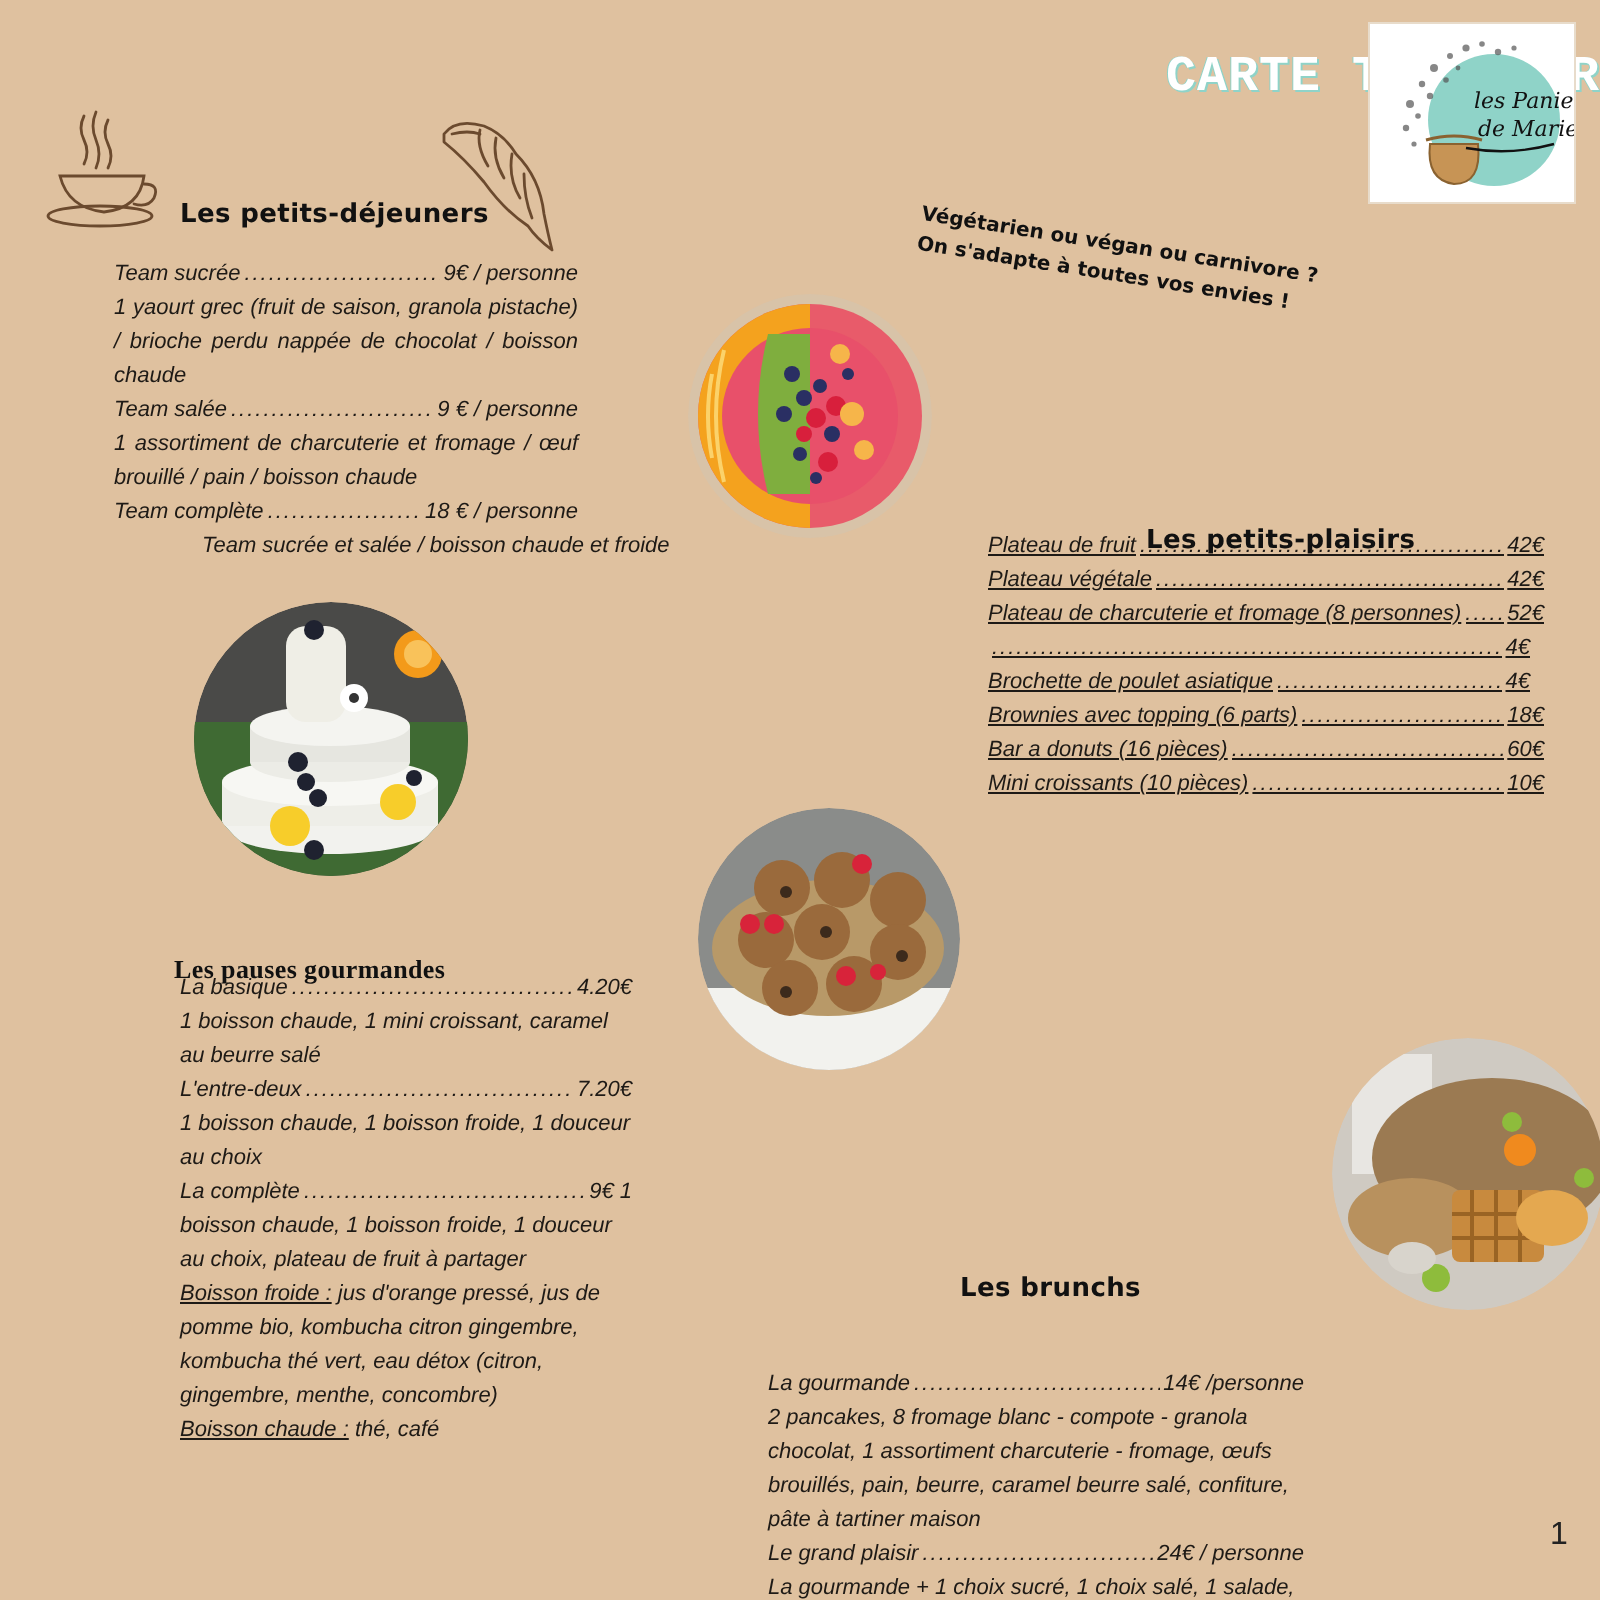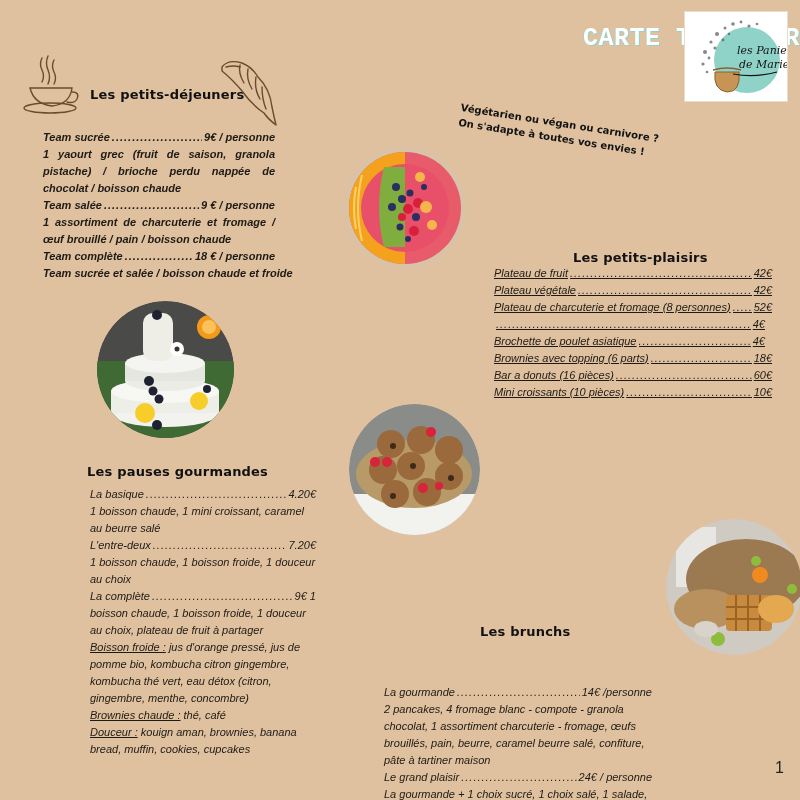--- a/index.html
+++ b/index.html
@@ -15,20 +15,21 @@
       left: 0; width: 800px; top: 24px; text-align: right;
       font-family: Liberation Mono, monospace;
       font-weight: bold; font-size: 25px; letter-spacing: 0.5px;
       color: #ffffff;
       text-shadow: 1px 1px 0 #8fd3c8, -0.5px 0 0 #8fd3c8;
     }
     .section-heading {
       font-family: "DejaVu Sans", sans-serif;
       font-weight: bold; font-size: 13px; color: #111;
       letter-spacing: 0.2px;
+      margin-top: 13px;
     }
     .menu {
       font-style: italic; font-size: 11px; line-height: 17px;
       color: #1e1a16;
     }
     .menu .para { text-align: justify; }
     .leader {
       display: flex; align-items: baseline; white-space: nowrap;
     }
     .leader .dots {
@@ -106,39 +107,39 @@
       <path d="M4 10 Q10 2 24 6 Q34 10 40 20 Q52 32 54 50 Q56 60 58 68 Q50 62 46 56 Q34 48 24 34 Q14 22 4 14 Z"></path>
       <path d="M22 8 Q20 16 26 26"></path>
       <path d="M30 12 Q28 22 34 32"></path>
       <path d="M38 20 Q36 32 42 42"></path>
       <path d="M44 30 Q44 42 48 52"></path>
       <path d="M8 10 Q16 8 22 10"></path>
     </g>
   </svg>
 </div>
 
-<div class="abs menu" style="left:43px; top:129px; width:232px;font-weight:bold;">
+<div class="abs menu" style="left:57px; top:129px; width:232px;">
   <div class="leader">
     <span>Team sucrée</span>
     <span class="dots"></span>
     <span>9€ / personne</span>
   </div>
   <div class="para">1 yaourt grec (fruit de saison, granola pistache) / brioche perdu nappée de chocolat / boisson chaude</div>
   <div class="leader">
     <span>Team salée</span>
     <span class="dots"></span>
     <span>9 € / personne</span>
   </div>
   <div class="para">1 assortiment de charcuterie et fromage / œuf brouillé / pain / boisson chaude</div>
   <div class="leader">
     <span>Team complète</span>
     <span class="dots"></span>
     <span>18 € / personne</span>
   </div>
-  <div class="para" style="white-space:nowrap;">Team sucrée et salée / boisson chaude et froide</div>
+  <div class="para" style="white-space:nowrap;margin-left:44px;">Team sucrée et salée / boisson chaude et froide</div>
 </div>
 
 <div class="abs tagline" style="left:462px; top:100px;">
   <div>Végétarien ou végan ou carnivore ?</div>
   <div>On s'adapte à toutes vos envies !</div>
 </div>
 
 <div class="abs photo" style="left:344px; top:147px; width:122px; height:122px;">
   <svg width="122" height="122" viewBox="0 0 122 122">
     <circle cx="61" cy="61" r="61" fill="#d8c3a8"></circle>
@@ -272,21 +273,21 @@
     <g fill="#d8233a">
         <circle cx="82" cy="28" r="5"></circle>
         <circle cx="26" cy="58" r="5"></circle>
         <circle cx="38" cy="58" r="5"></circle>
         <circle cx="74" cy="84" r="5"></circle>
         <circle cx="90" cy="82" r="4"></circle>
       </g>
   </svg>
 </div>
 
-<div class="abs section-heading" style="left:87px; top:464px;">Les pauses gourmandes</div>
+<div class="abs section-heading" style="left:87px; top:464px;font-family:Liberation Serif, serif;">Les pauses gourmandes</div>
 
 <div class="abs menu" style="left:48px; top:486px; width:226px;margin-left:42px;">
   <div class="leader">
     <span>La basique</span>
     <span class="dots"></span>
     <span>4.20€</span>
   </div>
   <div>1 boisson chaude, 1 mini croissant, caramel au beurre salé</div>
   <div class="leader">
     <span>L'entre-deux</span>
@@ -297,24 +298,21 @@
   <div class="leader">
     <span>La complète</span>
     <span class="dots"></span>
     <span>9€ 1</span>
   </div>
   <div>boisson chaude, 1 boisson froide, 1 douceur au choix, plateau de fruit à partager</div>
   <div>
     <span class="u">Boisson froide :</span><span> jus d'orange pressé, jus de pomme bio, kombucha citron gingembre, kombucha thé vert, eau détox (citron, gingembre, menthe, concombre)</span>
   </div>
   <div>
-    <span class="u">Brownies chaude :</span><span> thé, café</span>
-  </div>
-  <div>
-    <span class="u">Douceur :</span><span> kouign aman, brownies, banana bread, muffin, cookies, cupcakes</span>
+    <span class="u">Boisson chaude :</span><span> thé, café</span>
   </div>
 </div>
 
 <div class="abs photo" style="left:666px; top:519px; width:136px; height:136px;">
   <svg width="136" height="136" viewBox="0 0 136 136">
     <circle cx="68" cy="68" r="68" fill="#cfcac2"></circle>
     <rect x="10" y="8" width="40" height="60" fill="#e8e6e2"></rect>
     <ellipse cx="80" cy="60" rx="60" ry="40" fill="#9b7a52"></ellipse>
     <ellipse cx="40" cy="90" rx="32" ry="20" fill="#b8915e"></ellipse>
     <rect x="60" y="76" width="46" height="36" rx="4" fill="#c88a3e"></rect>
@@ -337,21 +335,21 @@
 </div>
 
 <div class="abs section-heading" style="left:480px; top:624px;">Les brunchs</div>
 
 <div class="abs menu" style="left:384px; top:684px; width:268px;">
   <div class="leader">
     <span>La gourmande</span>
     <span class="dots"></span>
     <span>14€ /personne</span>
   </div>
-  <div>2 pancakes, 4 fromage blanc - compote - granola chocolat, 1 assortiment charcuterie - fromage, œufs brouillés, pain, beurre, caramel beurre salé, confiture, pâte à tartiner maison</div>
+  <div>2 pancakes, 8 fromage blanc - compote - granola chocolat, 1 assortiment charcuterie - fromage, œufs brouillés, pain, beurre, caramel beurre salé, confiture, pâte à tartiner maison</div>
   <div class="leader">
     <span>Le grand plaisir</span>
     <span class="dots"></span>
     <span>24€ / personne</span>
   </div>
   <div>La gourmande + 1 choix sucré, 1 choix salé, 1 salade, 1 salade de fruit ou assortiments fruits de saison</div>
 </div>
 
 <div class="abs page-number" style="left:775px; top:759px;">1</div>
 

